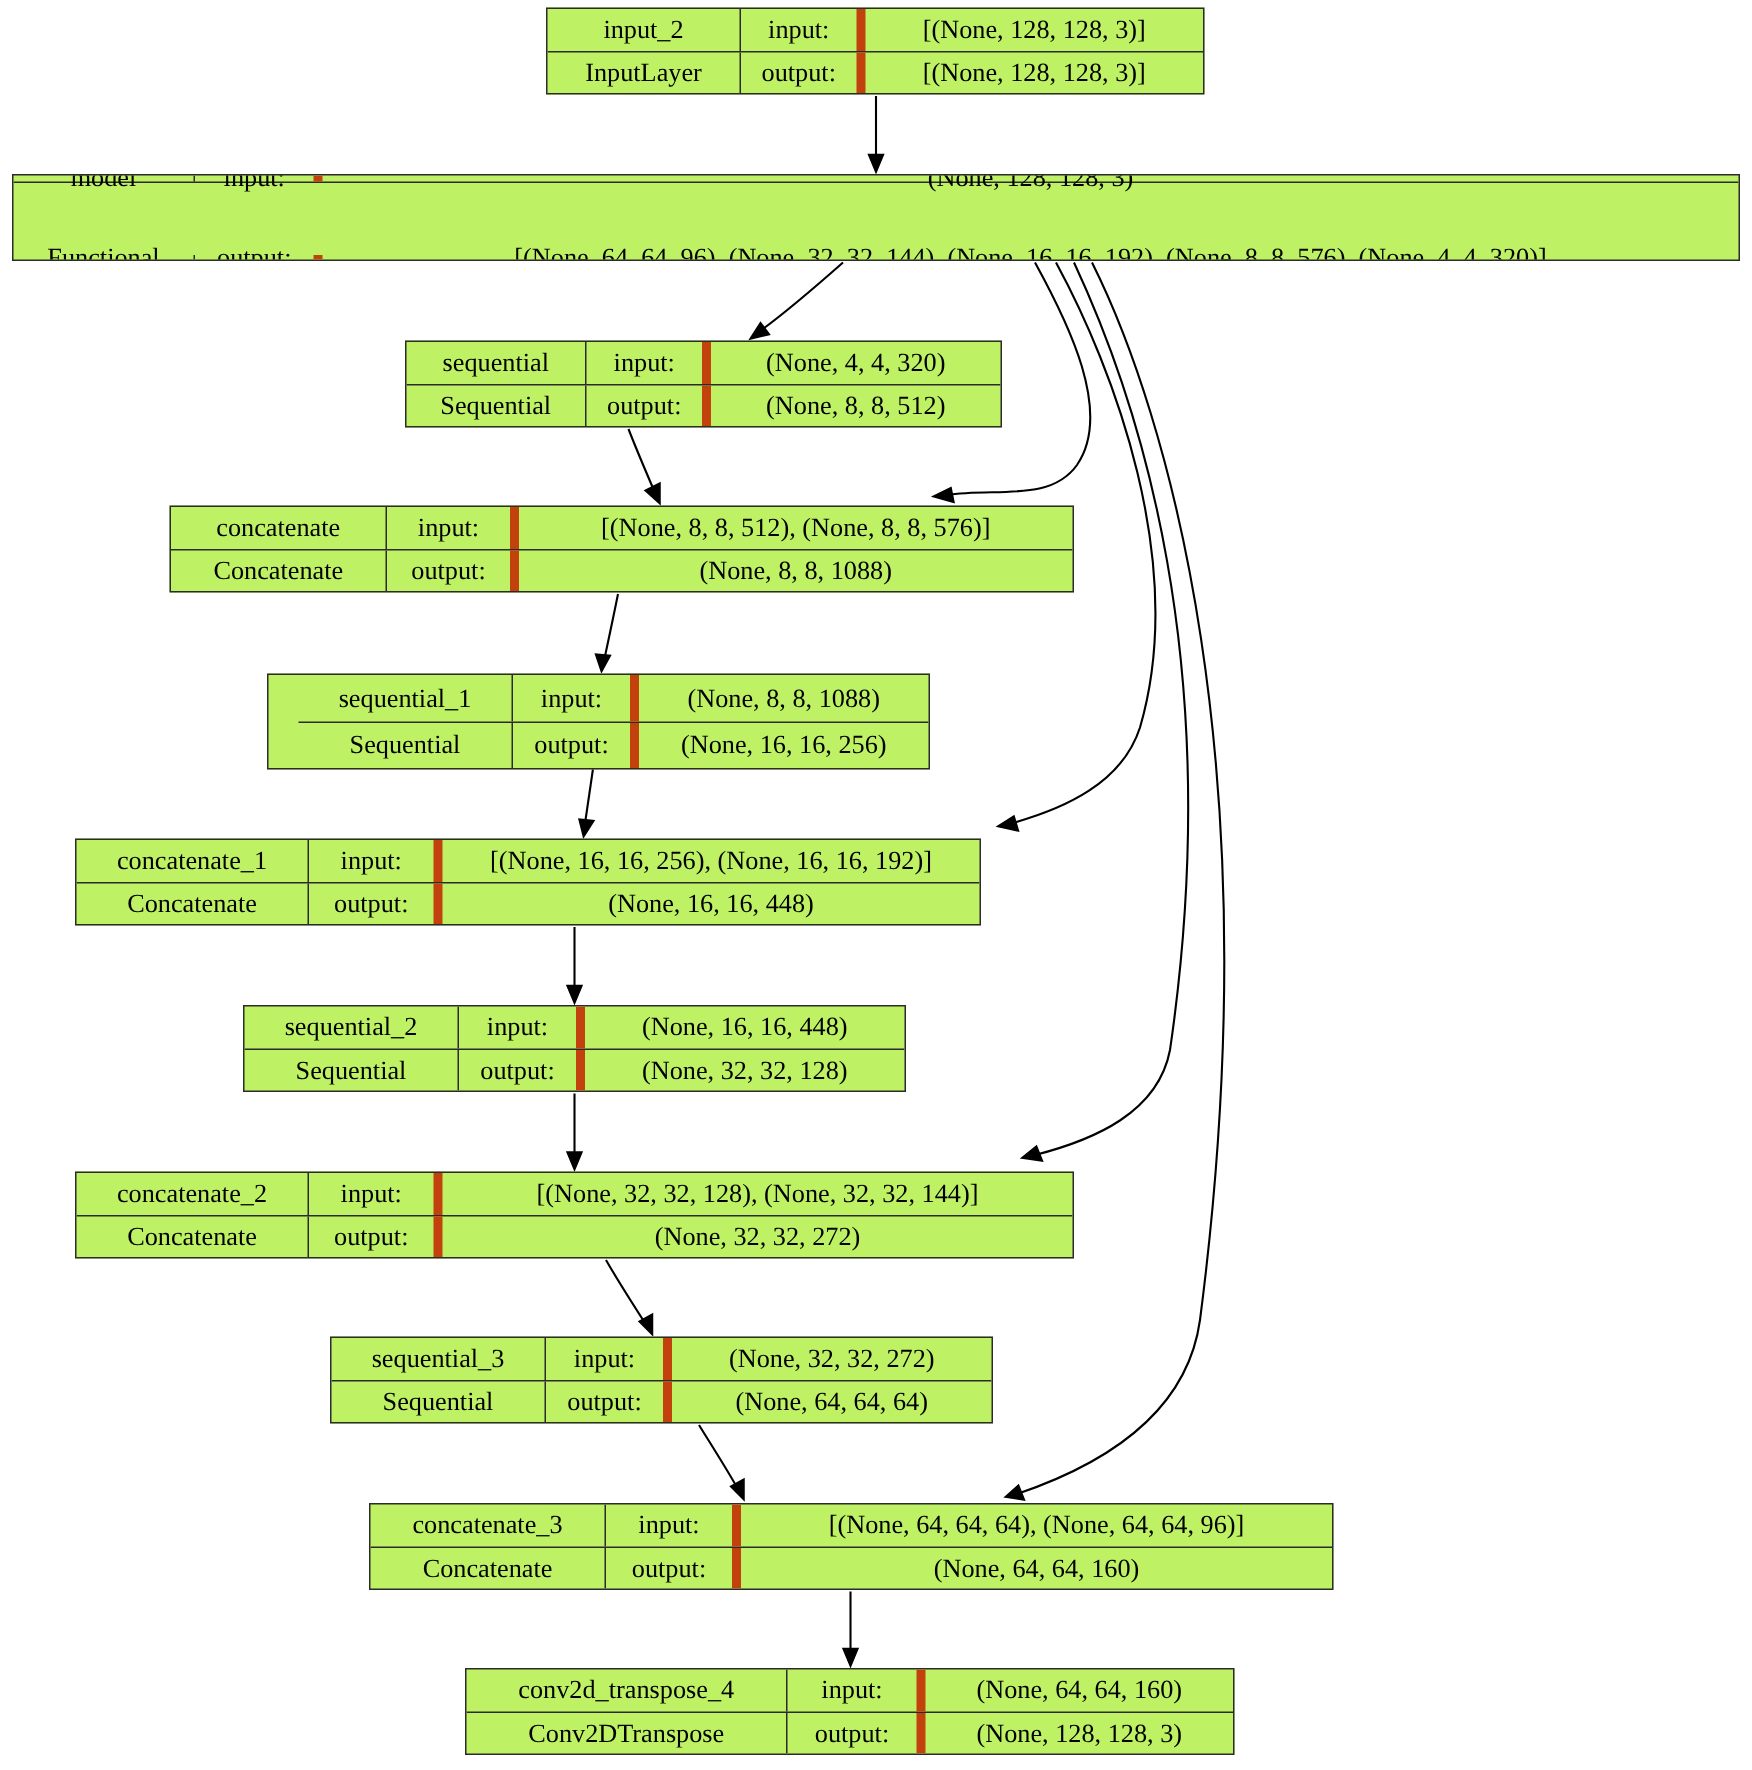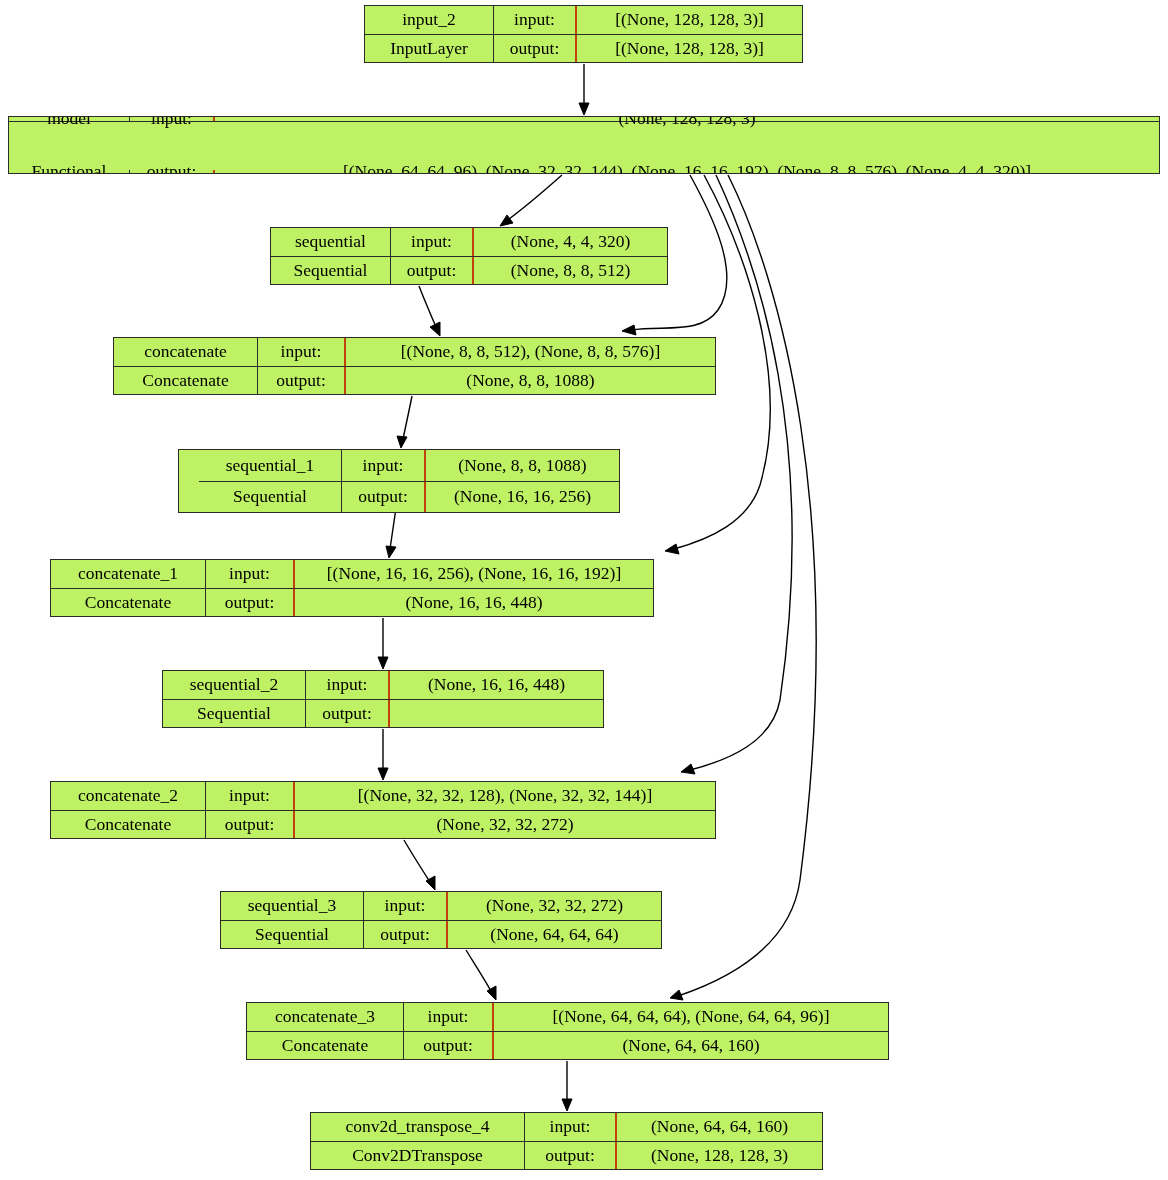--- a/index.html
+++ b/index.html
@@ -53,21 +53,21 @@
     font-size: 17.5px;
     line-height: 1;
     color: #000000;
     white-space: nowrap;
     padding: 0 6px;
   }
   .cell.c-name {
     border-right: 1px solid #2b2b2b;
   }
   .cell.c-label {
-    border-right: 2px solid #c2410c;
+    border-right: 6px solid #c2410c;
   }
   .cell.c-shape {
     flex: 1 1 auto;
   }
   
 </style>
 </head>
 <body>
 
 <div id="graph">
@@ -178,20 +178,21 @@
       </div>
       <div class="node" style="left: 162px; top: 670px; width: 442px; height: 58px;">
         <div class="row top">
           <div class="cell c-name" style="width: 143px; flex: 0 0 143px;">sequential_2</div>
           <div class="cell c-label" style="width: 84px; flex: 0 0 84px;">input:</div>
           <div class="cell c-shape">(None, 16, 16, 448)</div>
         </div>
         <div class="row bottom">
           <div class="cell c-name" style="width: 143px; flex: 0 0 143px;">Sequential</div>
           <div class="cell c-label" style="width: 84px; flex: 0 0 84px;">output:</div>
+          <div class="cell c-shape">(None, 32, 32, 128)</div>
         </div>
       </div>
       <div class="node" style="left: 50px; top: 781px; width: 666px; height: 58px;">
         <div class="row top">
           <div class="cell c-name" style="width: 155px; flex: 0 0 155px;">concatenate_2</div>
           <div class="cell c-label" style="width: 89px; flex: 0 0 89px;">input:</div>
           <div class="cell c-shape">[(None, 32, 32, 128), (None, 32, 32, 144)]</div>
         </div>
         <div class="row bottom">
           <div class="cell c-name" style="width: 155px; flex: 0 0 155px;">Concatenate</div>

